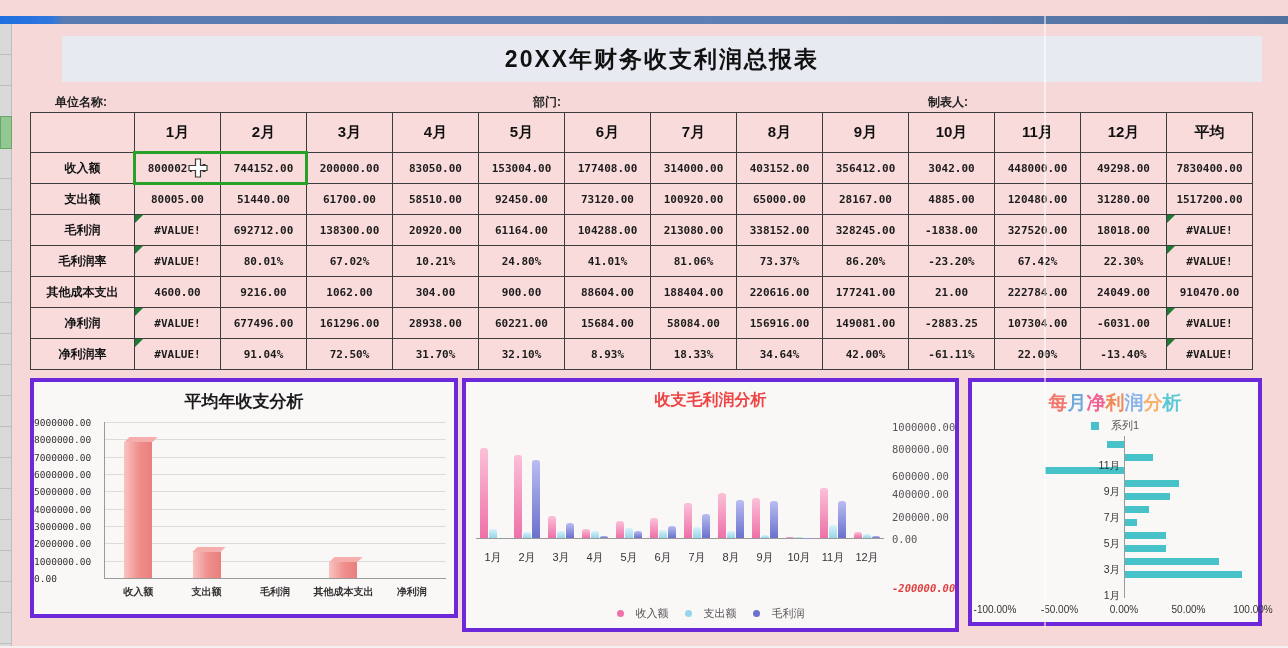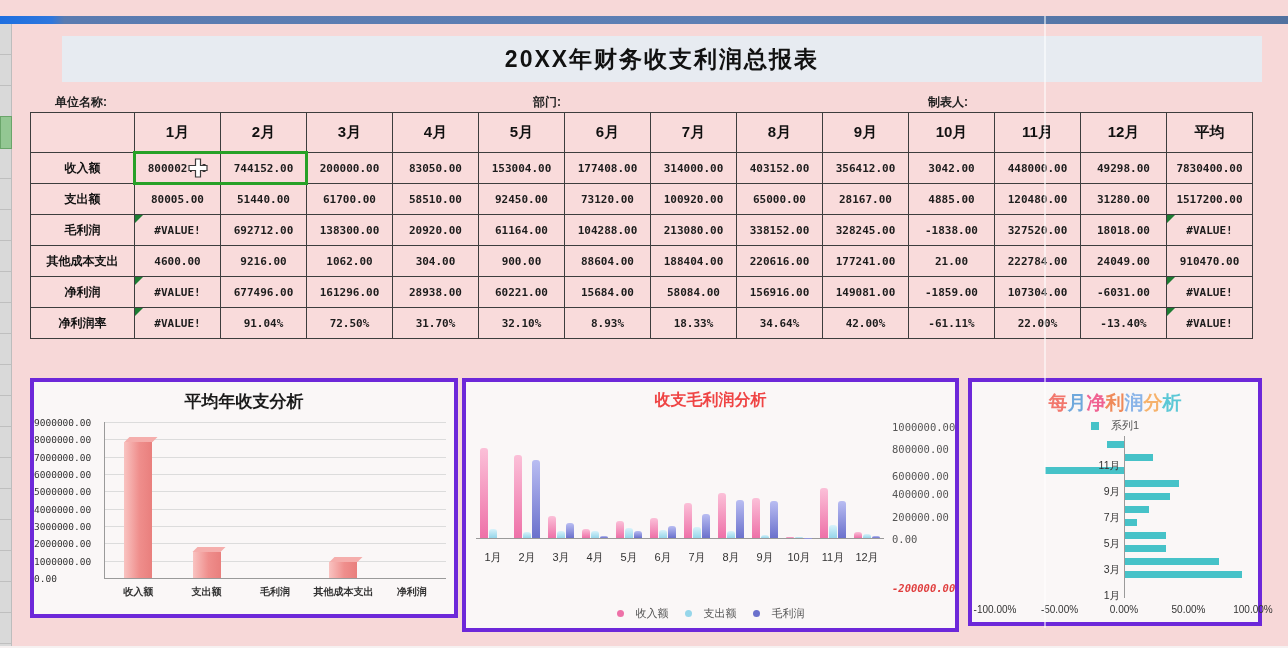--- a/index.html
+++ b/index.html
@@ -159,20 +159,36 @@
           <td class="red">104288.00</td>
           <td class="red">213080.00</td>
           <td class="red">338152.00</td>
           <td class="red">328245.00</td>
           <td class="red">-1838.00</td>
           <td class="red">327520.00</td>
           <td class="red">18018.00</td>
           <td class="red errcell">#VALUE!</td>
         </tr>
         <tr>
+          <th>毛利润率</th>
+          <td class="red errcell">#VALUE!</td>
+          <td class="red">80.01%</td>
+          <td class="red">67.02%</td>
+          <td class="red">10.21%</td>
+          <td class="red">24.80%</td>
+          <td class="red">41.01%</td>
+          <td class="red">81.06%</td>
+          <td class="red">73.37%</td>
+          <td class="red">86.20%</td>
+          <td class="red">-23.20%</td>
+          <td class="red">67.42%</td>
+          <td class="red">22.30%</td>
+          <td class="red errcell">#VALUE!</td>
+        </tr>
+        <tr>
           <th>其他成本支出</th>
           <td>4600.00</td>
           <td>9216.00</td>
           <td>1062.00</td>
           <td>304.00</td>
           <td>900.00</td>
           <td>88604.00</td>
           <td>188404.00</td>
           <td>220616.00</td>
           <td>177241.00</td>
@@ -185,21 +201,21 @@
           <th>净利润</th>
           <td class="red errcell">#VALUE!</td>
           <td>677496.00</td>
           <td>161296.00</td>
           <td>28938.00</td>
           <td>60221.00</td>
           <td>15684.00</td>
           <td>58084.00</td>
           <td>156916.00</td>
           <td>149081.00</td>
-          <td class="red">-1859.00</td>
+          <td class="red">-2883.25</td>
           <td>107304.00</td>
           <td class="red">-6031.00</td>
           <td class="red errcell">#VALUE!</td>
         </tr>
         <tr>
           <th>净利润率</th>
           <td class="red errcell">#VALUE!</td>
           <td class="red">91.04%</td>
           <td class="red">72.50%</td>
           <td class="red">31.70%</td>

